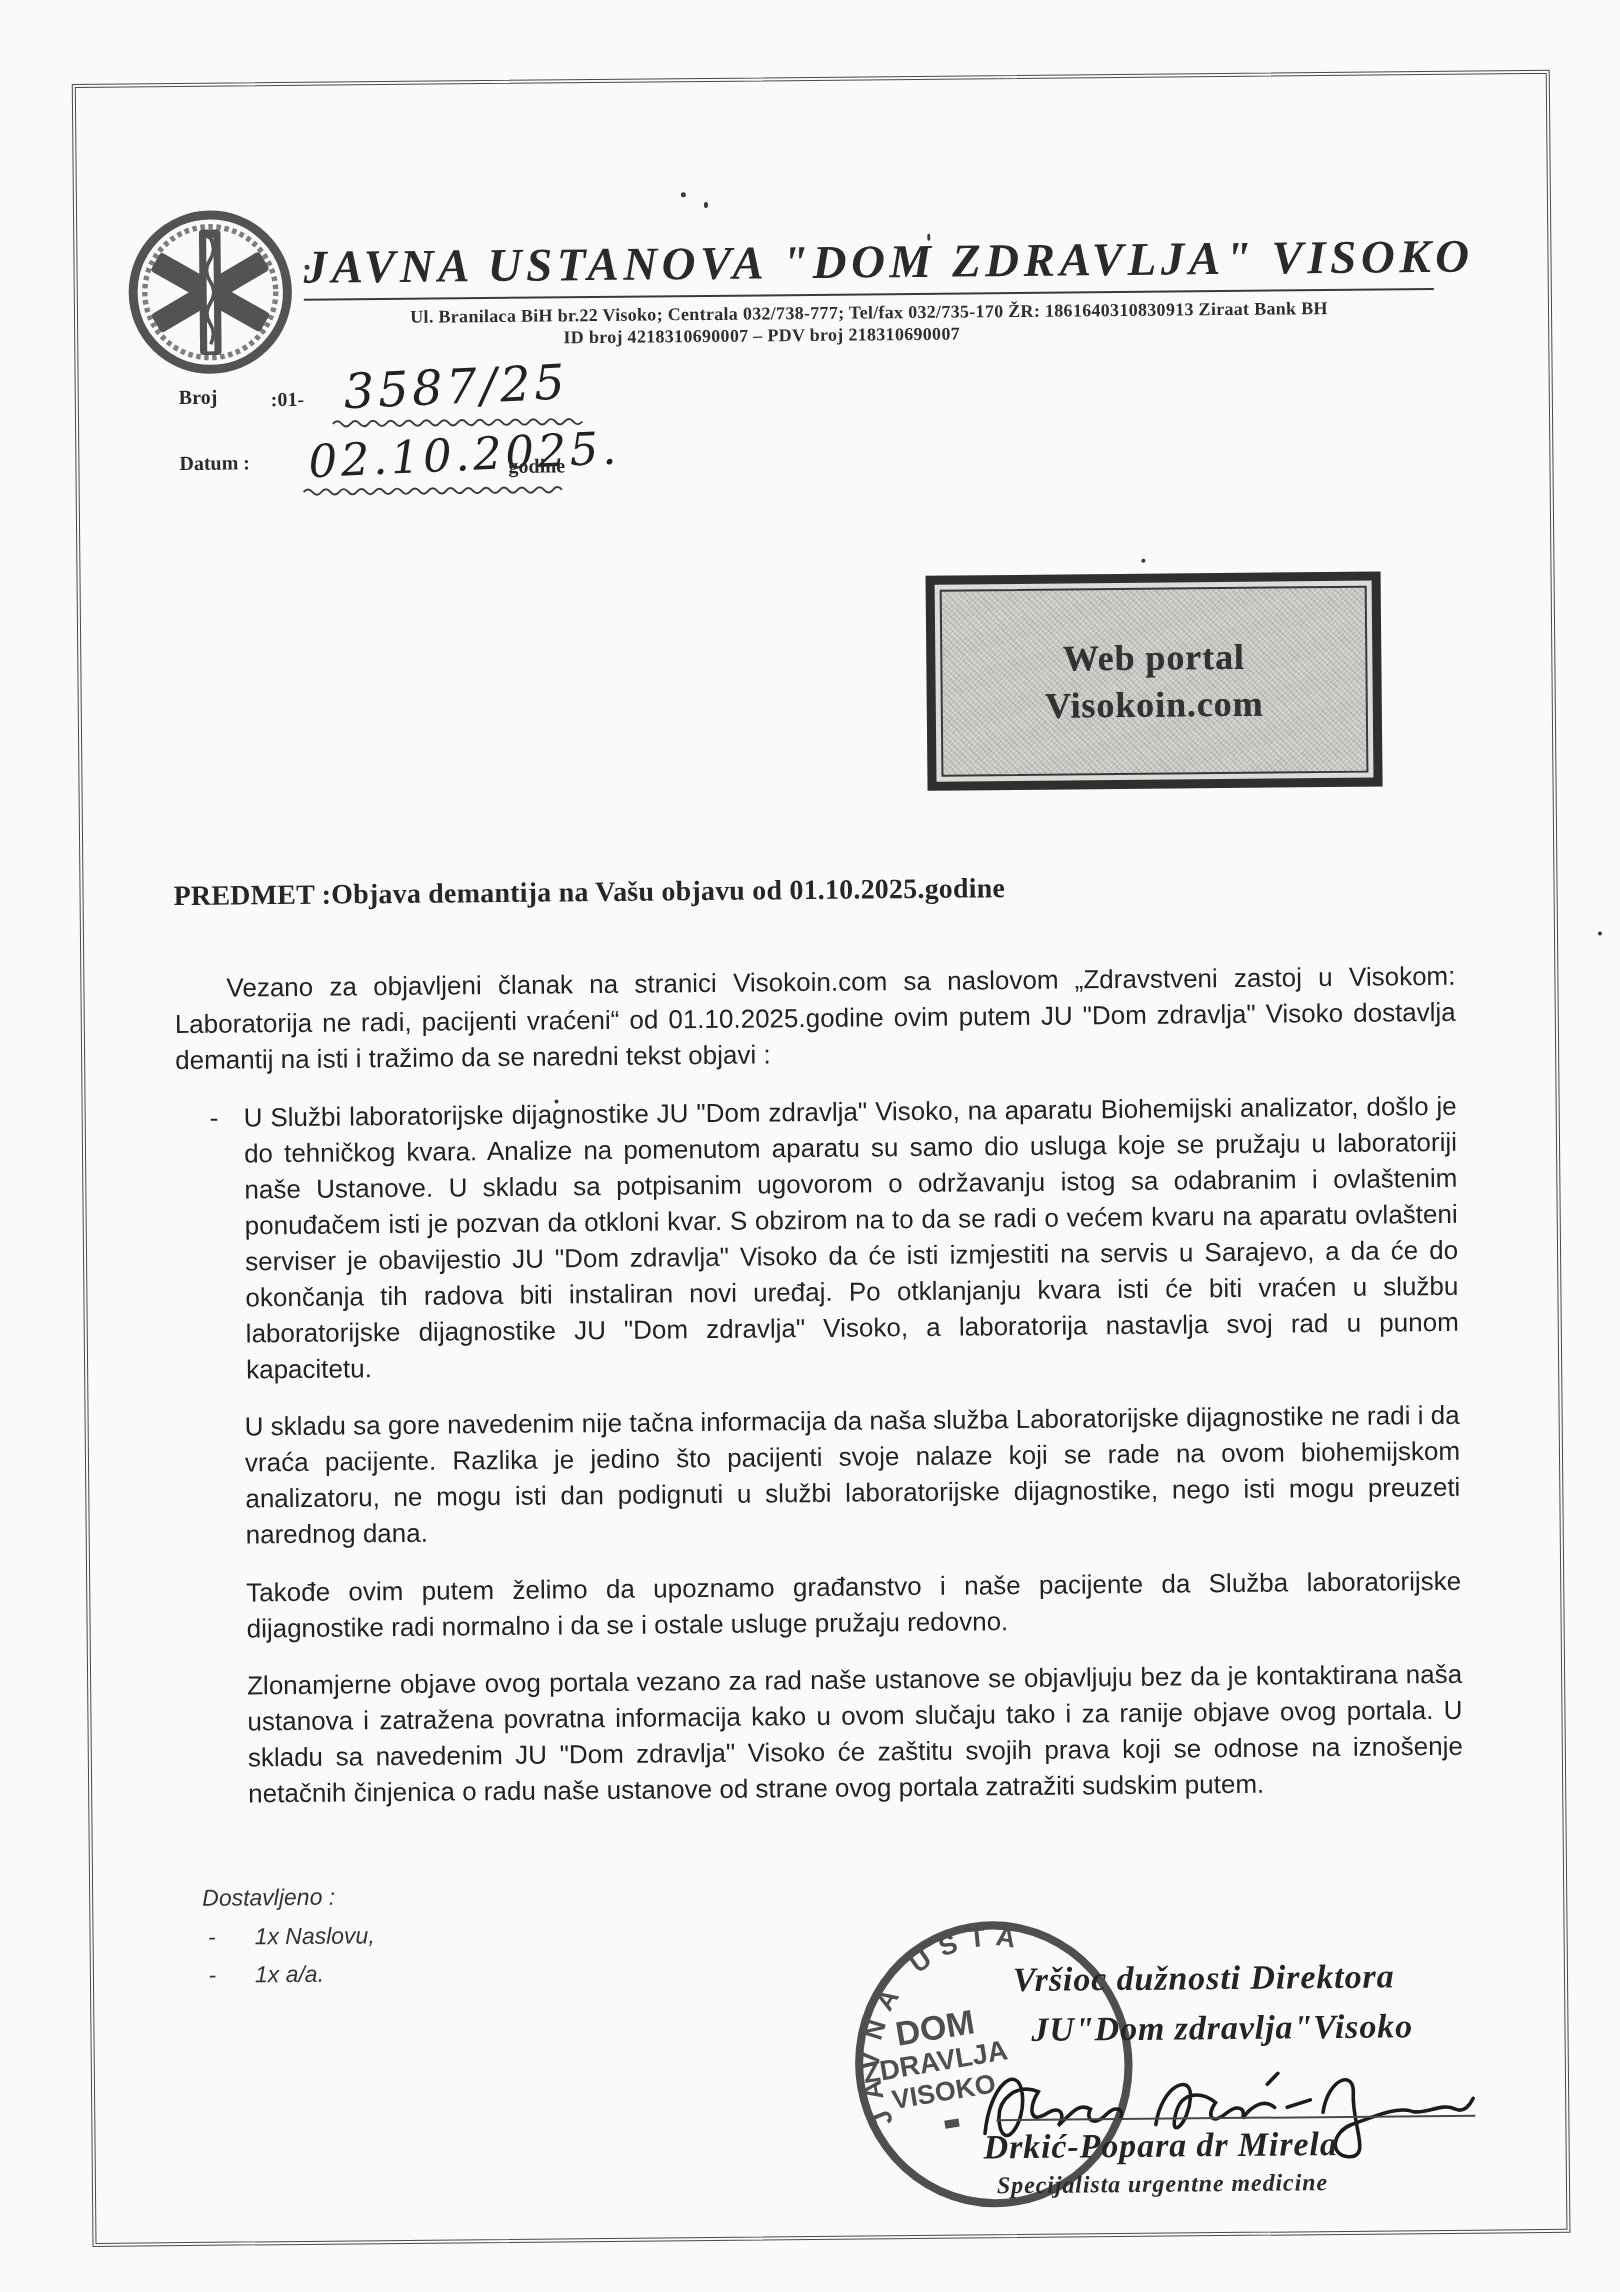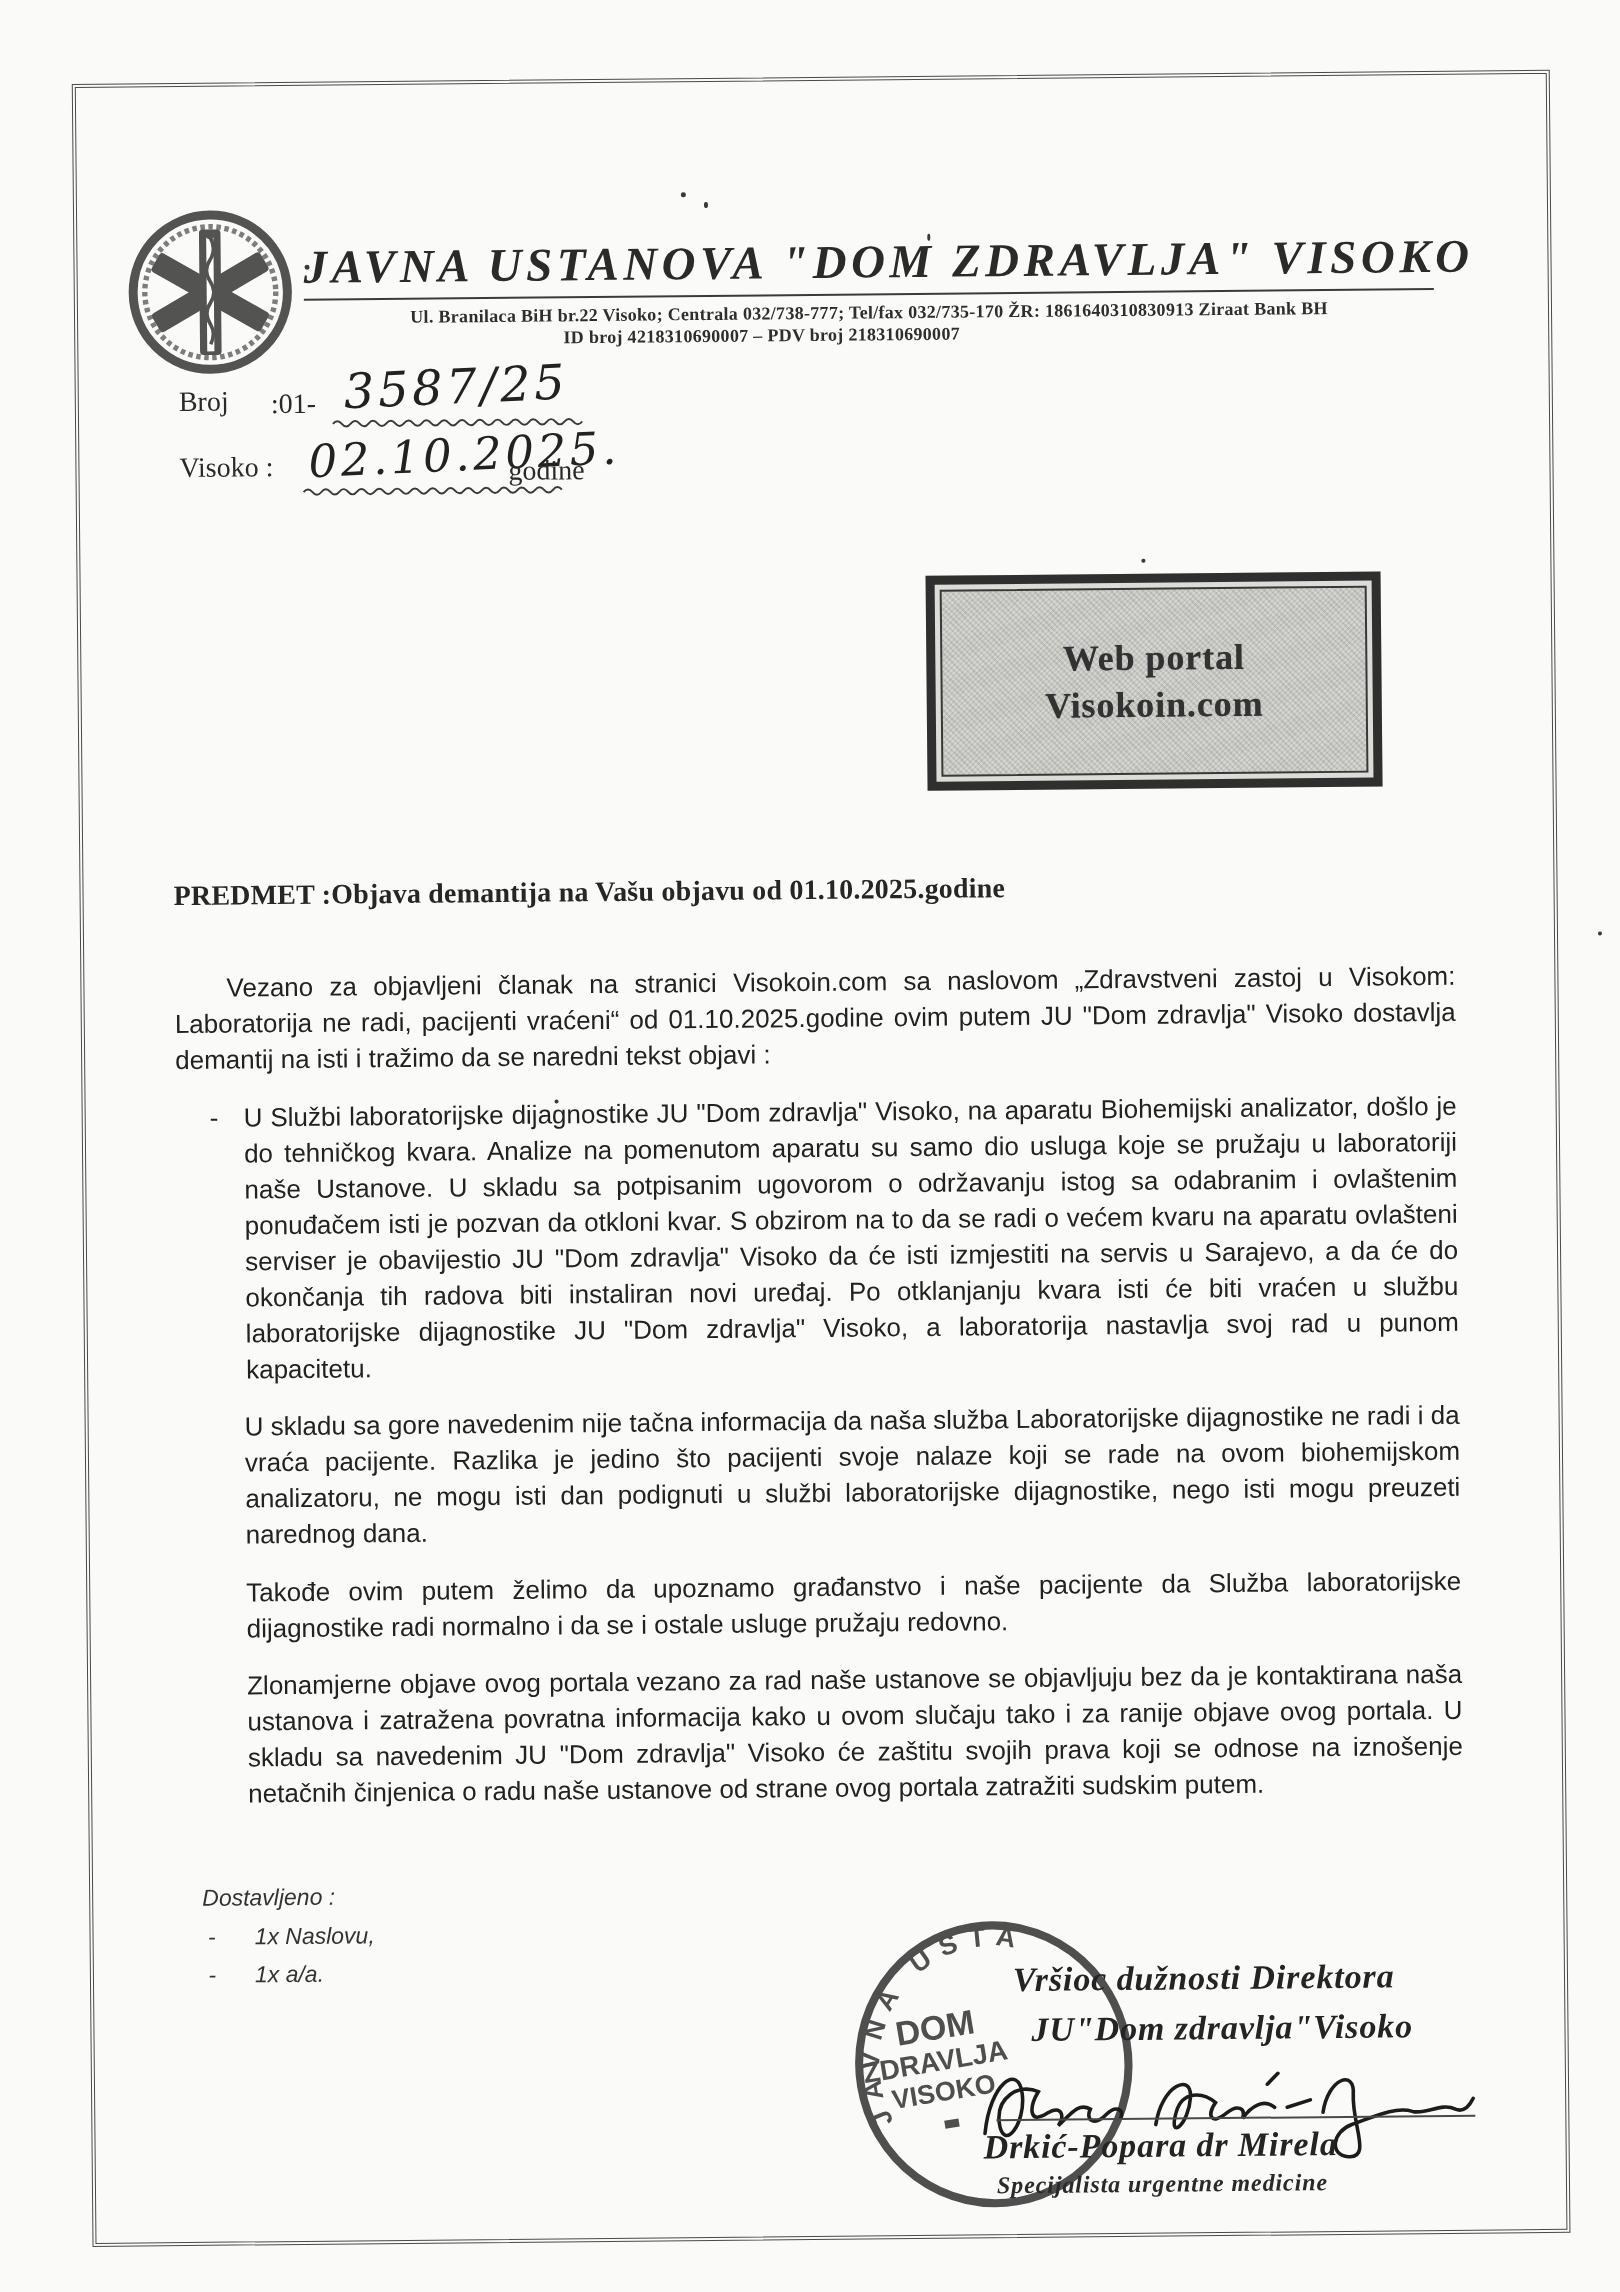--- a/index.html
+++ b/index.html
@@ -10,22 +10,22 @@
   
   .logo{position:absolute;left:136px;top:204px;width:165px;height:165px;opacity:.88;}
   .header-text{position:absolute;left:312px;top:235px;width:1130px;text-align:center;}
   .title{font-family:"Liberation Serif",serif;font-weight:bold;font-style:italic;
          font-size:47px;letter-spacing:4.5px;white-space:nowrap;color:#2a2a2a;
          border-bottom:2.7px solid #3a3a3a;padding-bottom:5.4px;}
   .addr{font-family:"Liberation Serif",serif;font-weight:bold;font-size:18px;
         letter-spacing:0.3px;color:#2e2e2e;margin-top:6.3px;}
   .addr2{margin-top:1.8px;padding-right:215px;}
   
-  .reflabel{position:absolute;font-family:"Liberation Serif",serif;font-weight:normal;
-            font-size:28px;color:#2a2a2a;}
+  .reflabel{position:absolute;font-family:"Liberation Serif",serif;font-weight:bold;
+            font-size:20px;color:#2a2a2a;}
   .hand{position:absolute;font-family:"DejaVu Serif",serif;font-style:italic;
         color:#222;letter-spacing:3.6px;transform:rotate(-2deg);}
   .wavy{position:absolute;}
   
   .webbox{position:absolute;left:931px;top:577px;width:455px;height:215px;box-sizing:border-box;
           border:9px solid #2f2f2f;background:#dcdcd8;padding:5.4px;}
   .webbox-inner{height:100%;box-sizing:border-box;border:2.7px solid #383838;
     display:flex;flex-direction:column;align-items:center;justify-content:center;
     background-color:#d4d4d0;
     background-image:repeating-linear-gradient(45deg,rgba(40,40,40,.10) 0 1.8px,rgba(255,255,255,0) 1.8px 4.5px),
@@ -90,21 +90,21 @@
     <div class="addr">Ul. Branilaca BiH br.22 Visoko; Centrala 032/738-777; Tel/fax 032/735-170 ŽR: 1861640310830913 Ziraat Bank BH</div>
     <div class="addr addr2">ID broj 4218310690007 – PDV broj 218310690007</div>
   </div>
 
   <span class="reflabel" style="left:186px;top:380px;">Broj</span>
   <span class="reflabel" style="left:278px;top:383px;">:01-</span>
   <span class="hand" style="left:351px;top:355px;font-size:48px;">3587/25</span>
   <svg class="wavy" style="left:339px;top:414px;" width="260" height="10.7" viewBox="0 0 290 12">
     <path d="M0 6 Q5 0 10 6 T20 6 T30 6 T40 6 T50 6 T60 6 T70 6 T80 6 T90 6 T100 6 T110 6 T120 6 T130 6 T140 6 T150 6 T160 6 T170 6 T180 6 T190 6 T200 6 T210 6 T220 6 T230 6 T240 6 T250 6 T260 6 T270 6 T280 6" stroke="#3a3a3a" stroke-width="2.2" fill="none"></path>
   </svg>
-  <span class="reflabel" style="left:186px;top:446px;">Visoko :</span>
+  <span class="reflabel" style="left:186px;top:446px;">Datum :</span>
   <span class="hand" style="left:315px;top:425px;font-size:45px;">02.10.2025.</span>
   <svg class="wavy" style="left:309px;top:482px;" width="269" height="10.7" viewBox="0 0 300 12">
     <path d="M0 6 Q5 0 10 6 T20 6 T30 6 T40 6 T50 6 T60 6 T70 6 T80 6 T90 6 T100 6 T110 6 T120 6 T130 6 T140 6 T150 6 T160 6 T170 6 T180 6 T190 6 T200 6 T210 6 T220 6 T230 6 T240 6 T250 6 T260 6 T270 6 T280 6 T290 6" stroke="#3a3a3a" stroke-width="2.2" fill="none"></path>
   </svg>
   <span class="reflabel" style="left:515px;top:452px;">godine</span>
 
   <div class="webbox">
     <div class="webbox-inner">
       <div class="webbox-line">Web portal</div>
       <div class="webbox-line">Visokoin.com</div>

